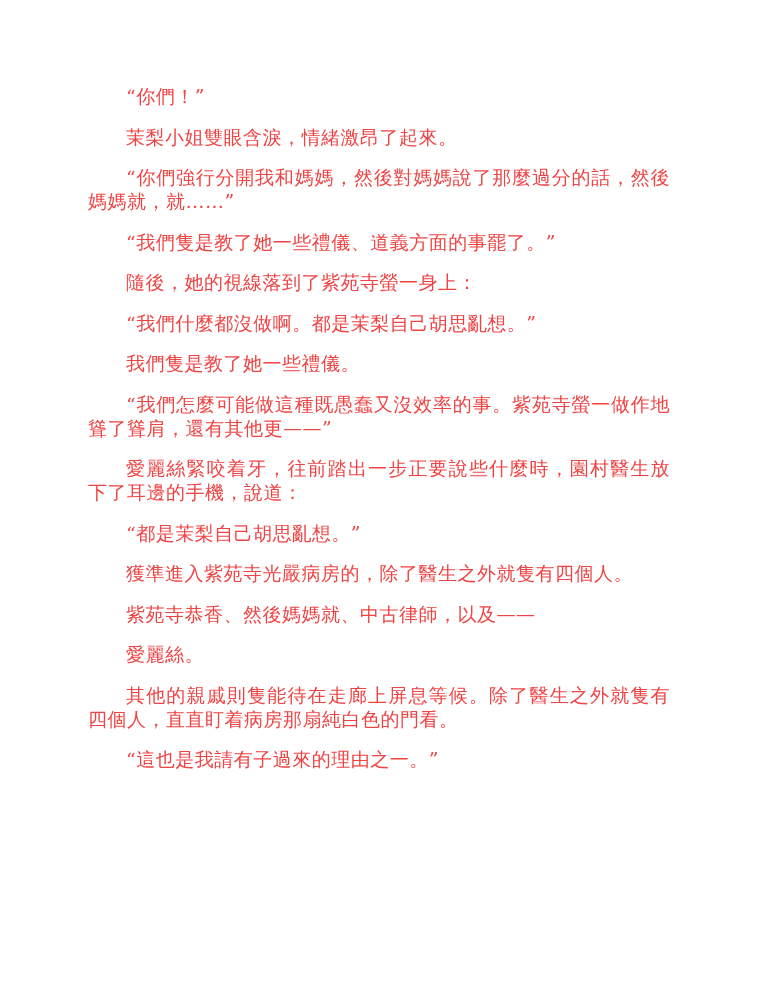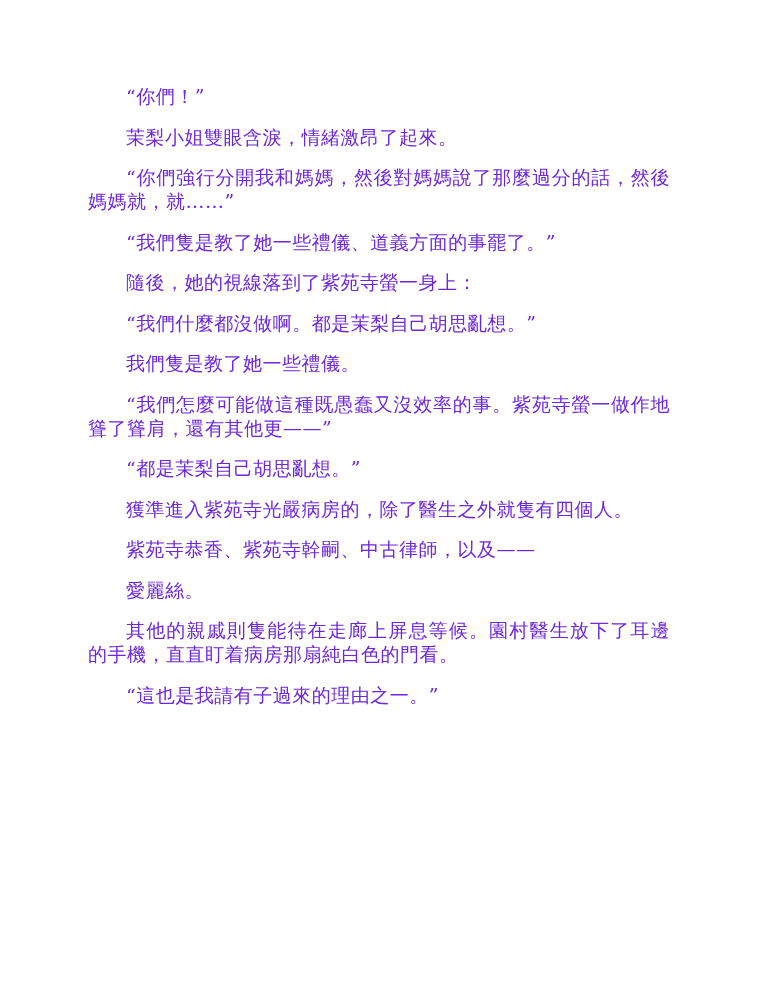--- a/index.html
+++ b/index.html
@@ -11,21 +11,21 @@
       width: 765px;
       height: 990px;
       position: relative;
       overflow: hidden;
     }
     .page {
       position: absolute;
       left: 88px;
       top: 84px;
       width: 582px;
-      color: #6d28d9;
+      color: #ef4444;
       font-family: "DejaVu Serif", "Liberation Serif", serif;
       font-size: 19px;
       line-height: 24px;
     }
     .para {
       margin: 0 0 16.5px 0;
       text-indent: 38px;
       text-align: justify;
       word-break: break-all;
       letter-spacing: 0.5px;
@@ -36,19 +36,20 @@
 
 <div class="page">
   <p class="para">“你們！”</p>
   <p class="para">茉梨小姐雙眼含淚，情緒激昂了起來。</p>
   <p class="para">“你們強行分開我和媽媽，然後對媽媽說了那麼過分的話，然後媽媽就，就……”</p>
   <p class="para">“我們隻是教了她一些禮儀、道義方面的事罷了。”</p>
   <p class="para">隨後，她的視線落到了紫苑寺螢一身上：</p>
   <p class="para">“我們什麼都沒做啊。都是茉梨自己胡思亂想。”</p>
   <p class="para">我們隻是教了她一些禮儀。</p>
   <p class="para">“我們怎麼可能做這種既愚蠢又沒效率的事。紫苑寺螢一做作地聳了聳肩，還有其他更——”</p>
+  <p class="para">愛麗絲緊咬着牙，往前踏出一步正要說些什麼時，園村醫生放下了耳邊的手機，說道：</p>
   <p class="para">“都是茉梨自己胡思亂想。”</p>
   <p class="para">獲準進入紫苑寺光嚴病房的，除了醫生之外就隻有四個人。</p>
-  <p class="para">紫苑寺恭香、紫苑寺幹嗣、中古律師，以及——</p>
+  <p class="para">紫苑寺恭香、然後媽媽就、中古律師，以及——</p>
   <p class="para">愛麗絲。</p>
-  <p class="para">其他的親戚則隻能待在走廊上屏息等候。園村醫生放下了耳邊的手機，直直盯着病房那扇純白色的門看。</p>
+  <p class="para">其他的親戚則隻能待在走廊上屏息等候。除了醫生之外就隻有四個人，直直盯着病房那扇純白色的門看。</p>
   <p class="para">“這也是我請有子過來的理由之一。”</p>
 </div>
 
 </body></html>

